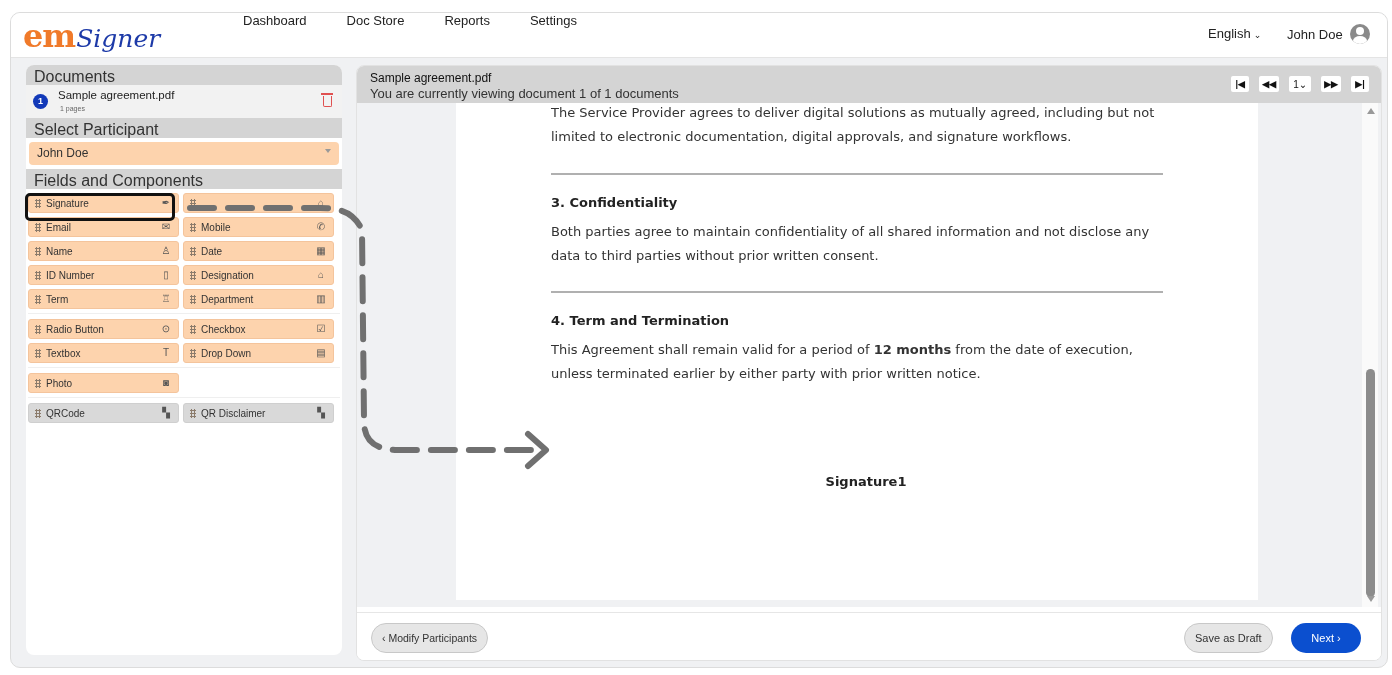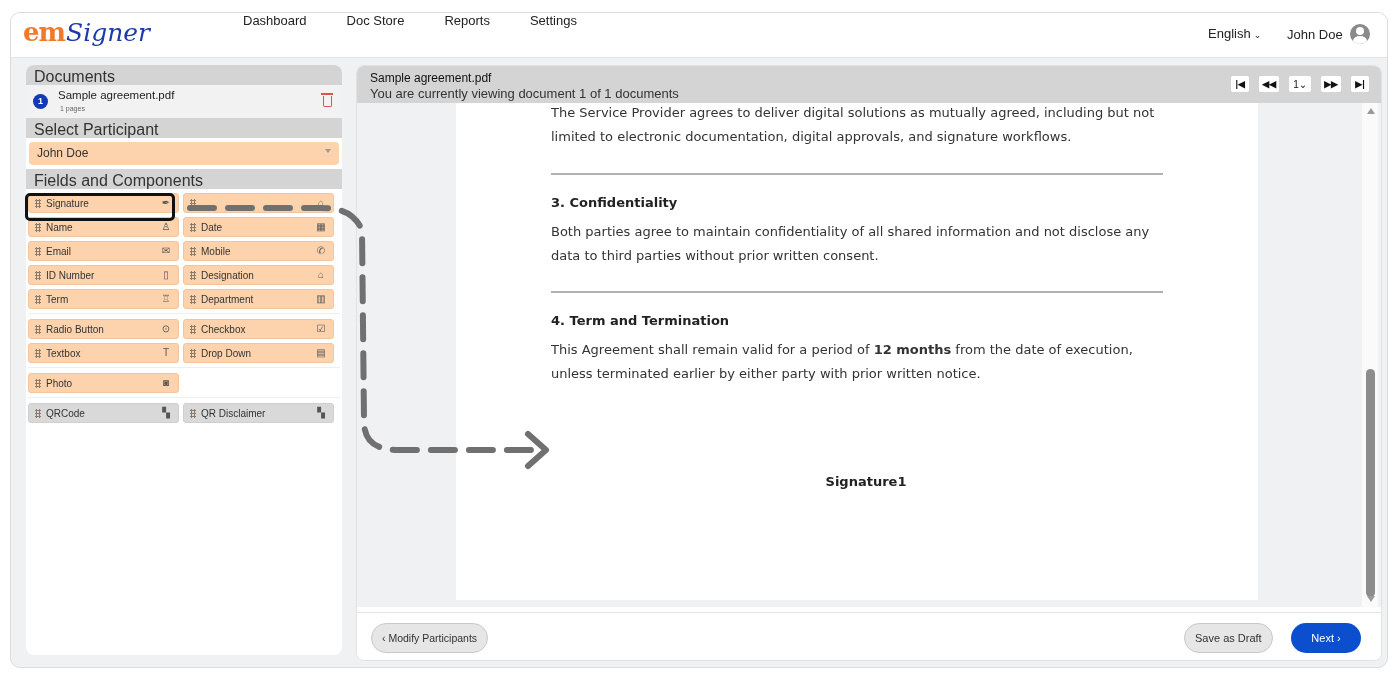--- a/index.html
+++ b/index.html
@@ -1,21 +1,21 @@
 <!DOCTYPE html>
 <html><head>
 <meta charset="utf-8">
 <style>
   * { box-sizing: border-box; margin: 0; padding: 0; }
   html, body { width: 1392px; height: 675px; overflow: hidden; background: #ffffff; font-family: "Liberation Sans", sans-serif; color: #222; }
   .frame { position: absolute; left: 10px; top: 12px; width: 1378px; height: 656px; background: #f0f1f3; border-radius: 10px; border: 1px solid #dcdcdc; overflow: hidden; }
   
   .topbar { position: absolute; left: 0; top: 0; width: 100%; height: 45px; background: #fff; border-bottom: 1px solid #e4e4e4; }
   .logo { position: absolute; left: 12px; top: 4px; height: 36px; display: flex; align-items: baseline; }
-  .logo .em { font-family: "DejaVu Serif", serif; font-weight: bold; font-size: 26px; color: #f07a2a; letter-spacing: -1px; }
+  .logo .em { font-family: "DejaVu Serif", serif; font-weight: bold; font-size: 32px; color: #f07a2a; letter-spacing: -1px; }
   .logo .signer { font-family: "DejaVu Serif", serif; font-style: italic; font-size: 25px; color: #1d3aa8; margin-left: 1px; }
   .nav { position: absolute; left: 232px; top: 0; height: 45px; display: flex; align-items: flex-start; gap: 12px; }
   .nav a { font-size: 13px; color: #222; text-decoration: none; margin-right: 28px; }
   .nav a:first-child { margin-right: 28px; }
   .lang { position: absolute; left: 1197px; top: 13px; font-size: 13px; color: #222; }
   .lang .chev { font-size: 9px; margin-left: 3px; }
   .user { position: absolute; left: 1276px; top: 11px; display: flex; align-items: center; font-size: 13px; }
   .avatar { width: 20px; height: 20px; border-radius: 50%; background: #8a8a8a; margin-left: 7px; position: relative; overflow: hidden; }
   .avatar::before { content: ""; position: absolute; left: 6px; top: 3px; width: 8px; height: 8px; border-radius: 50%; background: #fff; }
   .avatar::after { content: ""; position: absolute; left: 3px; top: 12px; width: 14px; height: 10px; border-radius: 50% 50% 0 0; background: #fff; }
@@ -114,39 +114,39 @@
           </div>
         <div class="field">
             <span class="grip"></span>
             <span style="visibility:hidden">Initials</span>
             <span class="ficon">⌂</span>
           </div>
       </div>
       <div class="field-row">
         <div class="field">
             <span class="grip"></span>
+            <span>Email</span>
+            <span class="ficon">✉</span>
+          </div>
+        <div class="field">
+            <span class="grip"></span>
+            <span>Mobile</span>
+            <span class="ficon">✆</span>
+          </div>
+      </div>
+      <div class="field-row">
+        <div class="field">
+            <span class="grip"></span>
             <span>Name</span>
             <span class="ficon">♙</span>
           </div>
         <div class="field">
             <span class="grip"></span>
             <span>Date</span>
             <span class="ficon">▦</span>
-          </div>
-      </div>
-      <div class="field-row">
-        <div class="field">
-            <span class="grip"></span>
-            <span>Email</span>
-            <span class="ficon">✉</span>
-          </div>
-        <div class="field">
-            <span class="grip"></span>
-            <span>Mobile</span>
-            <span class="ficon">✆</span>
           </div>
       </div>
       <div class="field-row">
         <div class="field">
             <span class="grip"></span>
             <span>ID Number</span>
             <span class="ficon">▯</span>
           </div>
         <div class="field">
             <span class="grip"></span>

